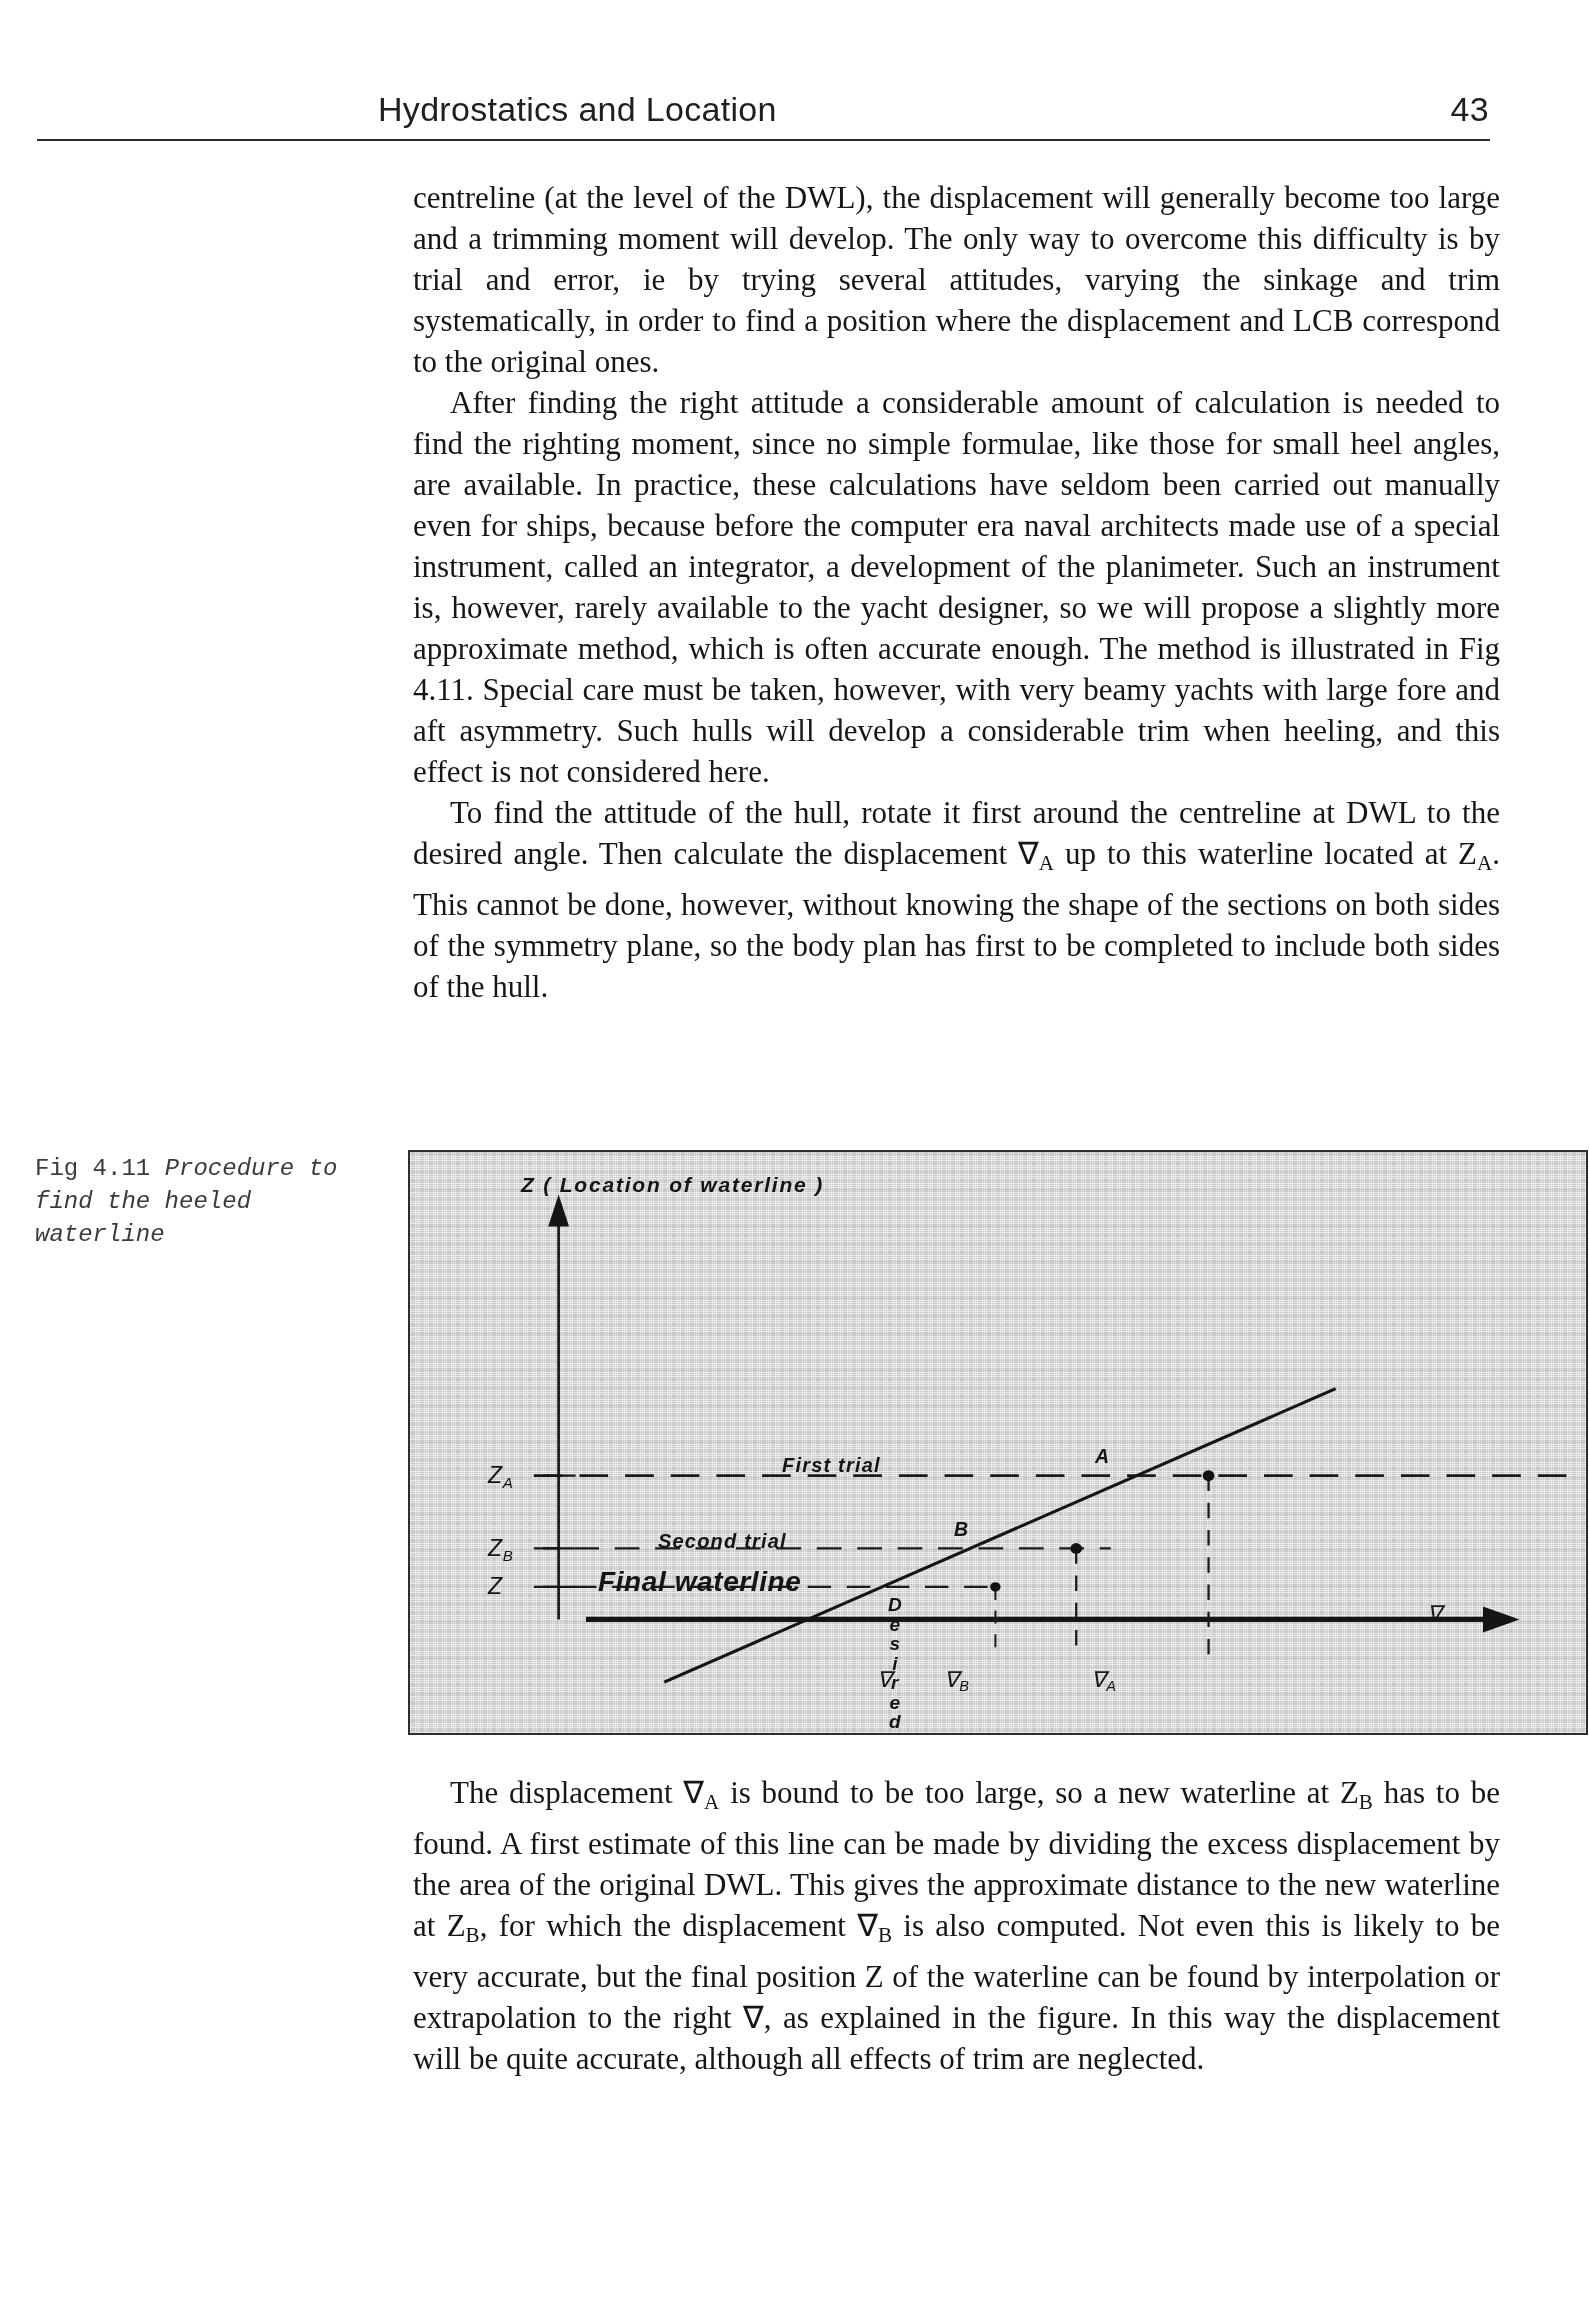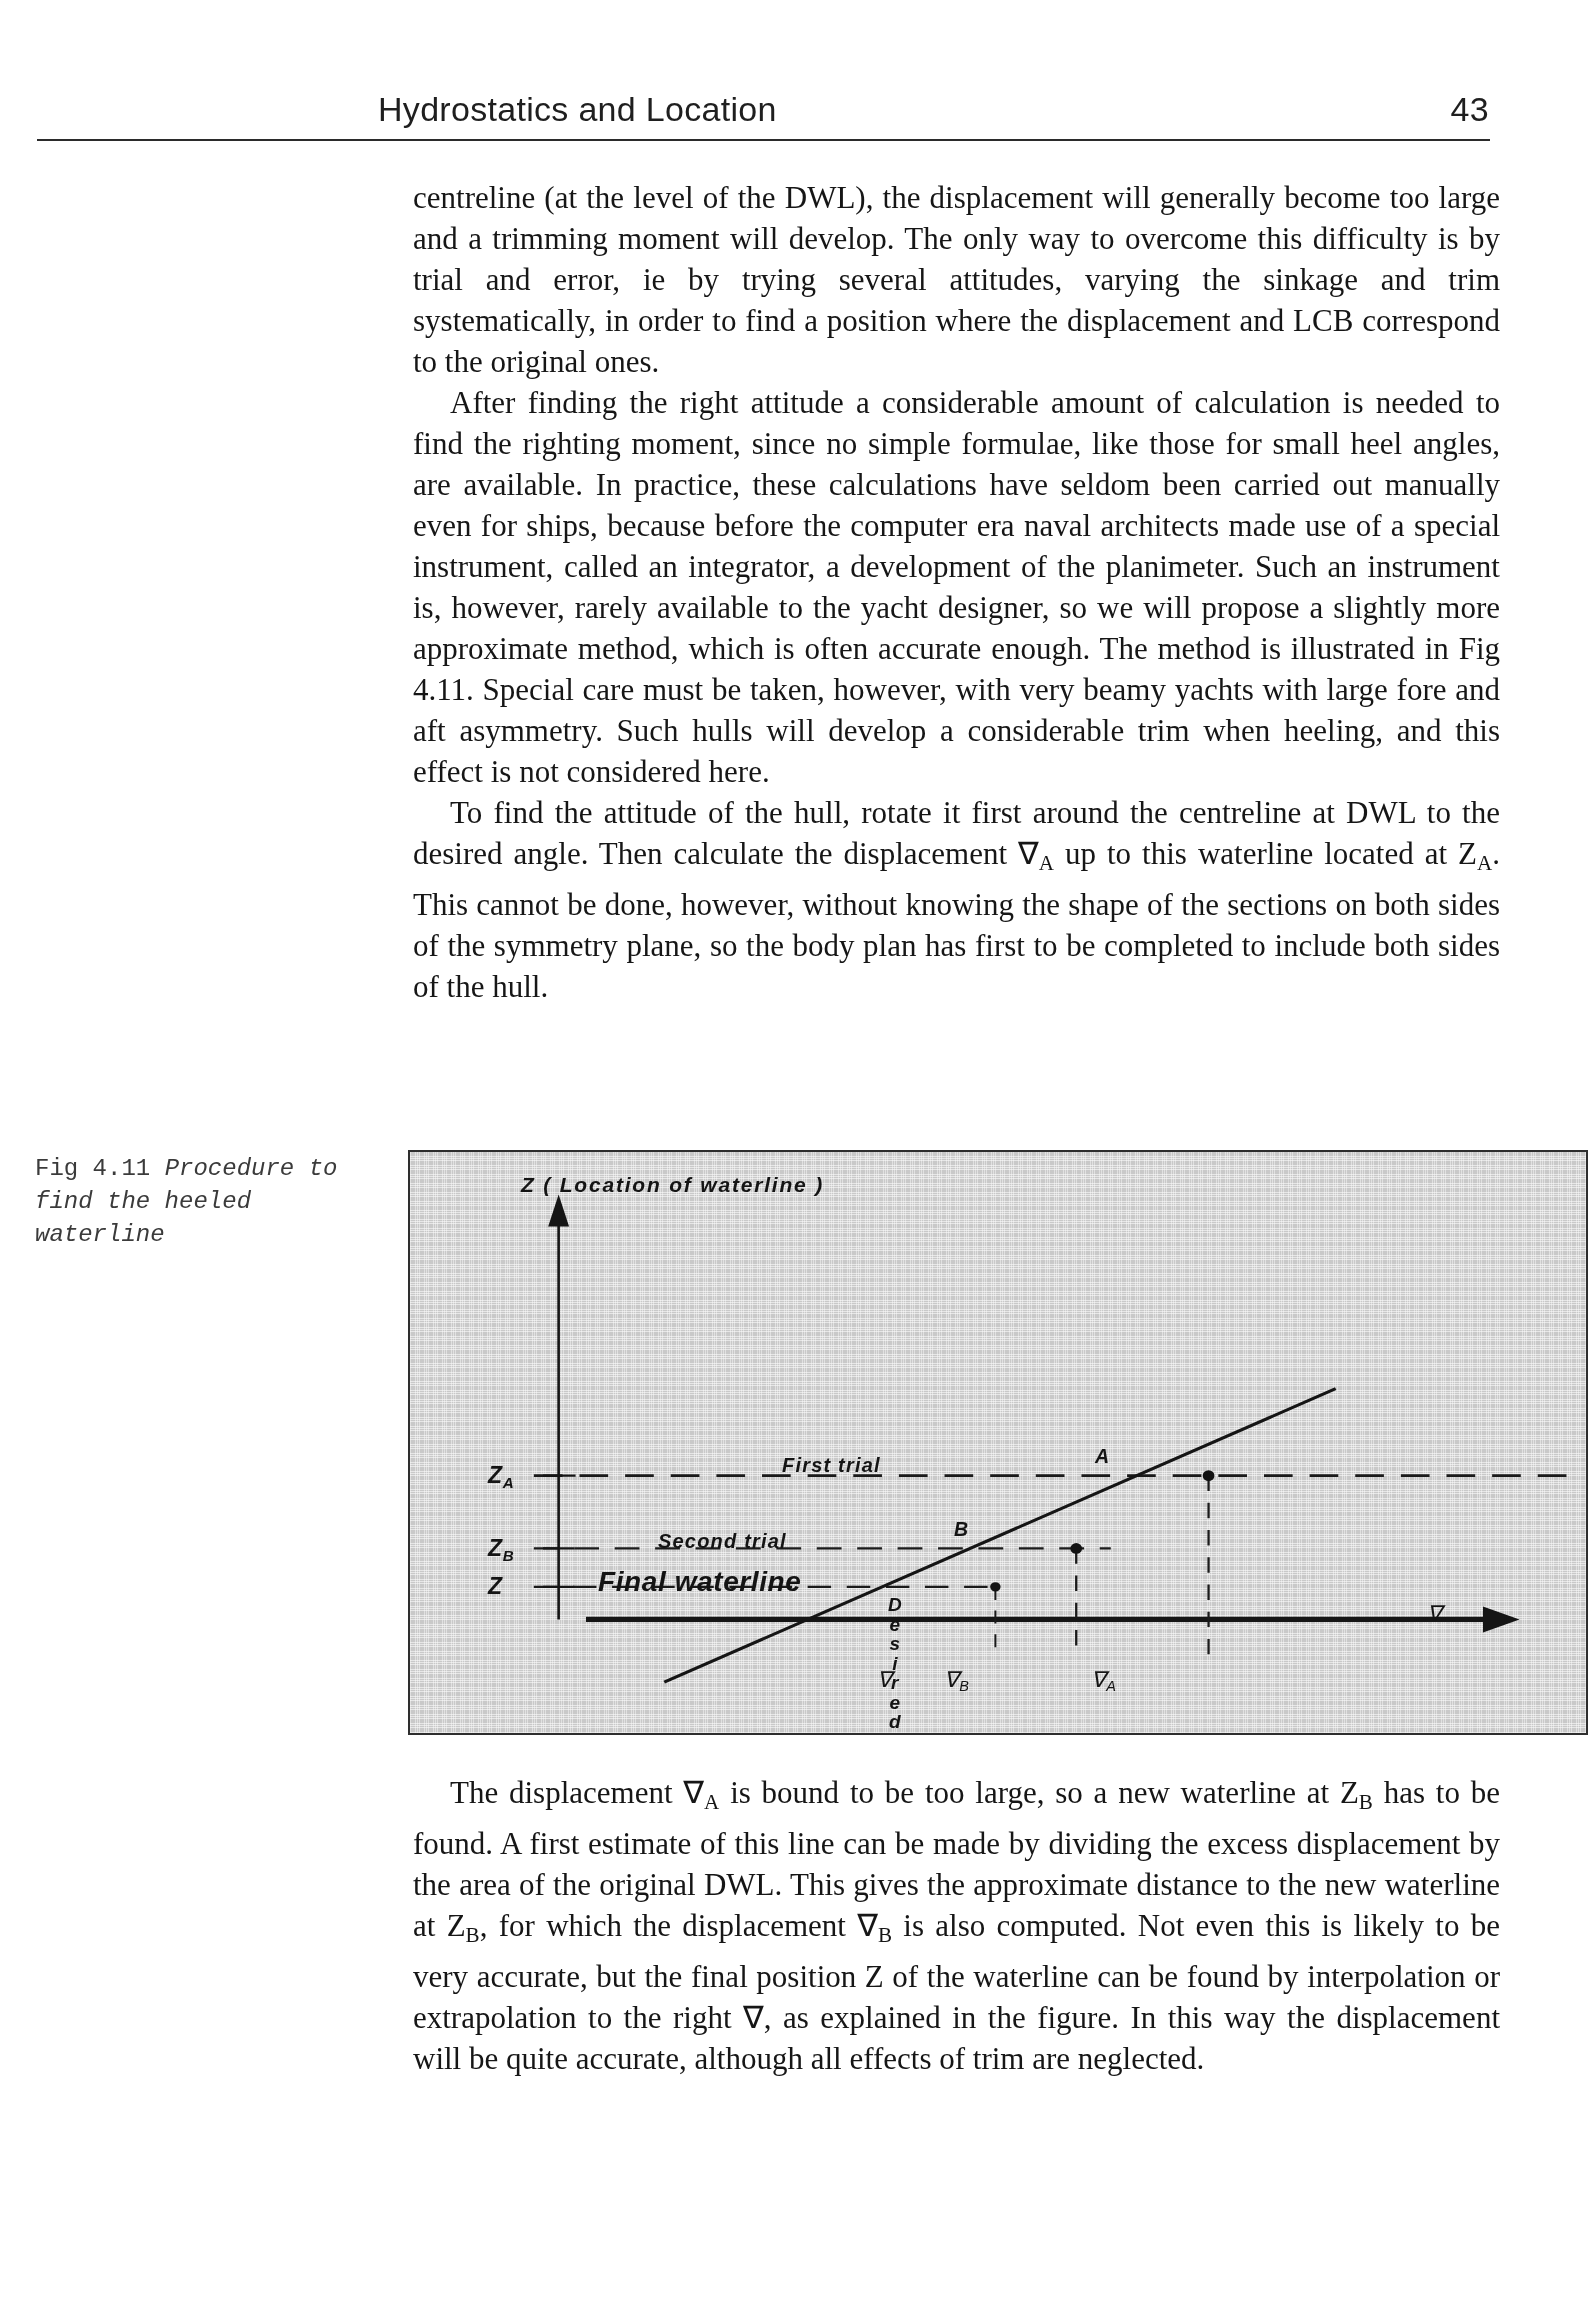--- a/index.html
+++ b/index.html
@@ -126,21 +126,21 @@
   .lbl-first  { left: 372px; top: 302px; font-size: 20px; letter-spacing: 1.2px; }
   .lbl-second { left: 248px; top: 378px; font-size: 20px; letter-spacing: 1.2px; }
   .lbl-final  { left: 188px; top: 414px; font-size: 28px; letter-spacing: 0.6px; text-align: center; }
 
   .lbl-A { left: 685px; top: 293px; font-size: 19.5px; }
   .lbl-B { left: 544px; top: 366px; font-size: 19.5px; }
 
   .tick-z {
     font-family: "Liberation Sans", sans-serif;
     font-style: italic;
-    font-weight: 700;
+    font-weight: 400;
     font-size: 23px;
     color: #141414;
     white-space: nowrap;
   }
   .tick-zA { left: 78px; top: 310px; }
   .tick-zB { left: 78px; top: 383px; }
   .tick-zZ { left: 78px; top: 421px; }
 
   .tick-nab {
     font-family: "Liberation Sans", sans-serif;

